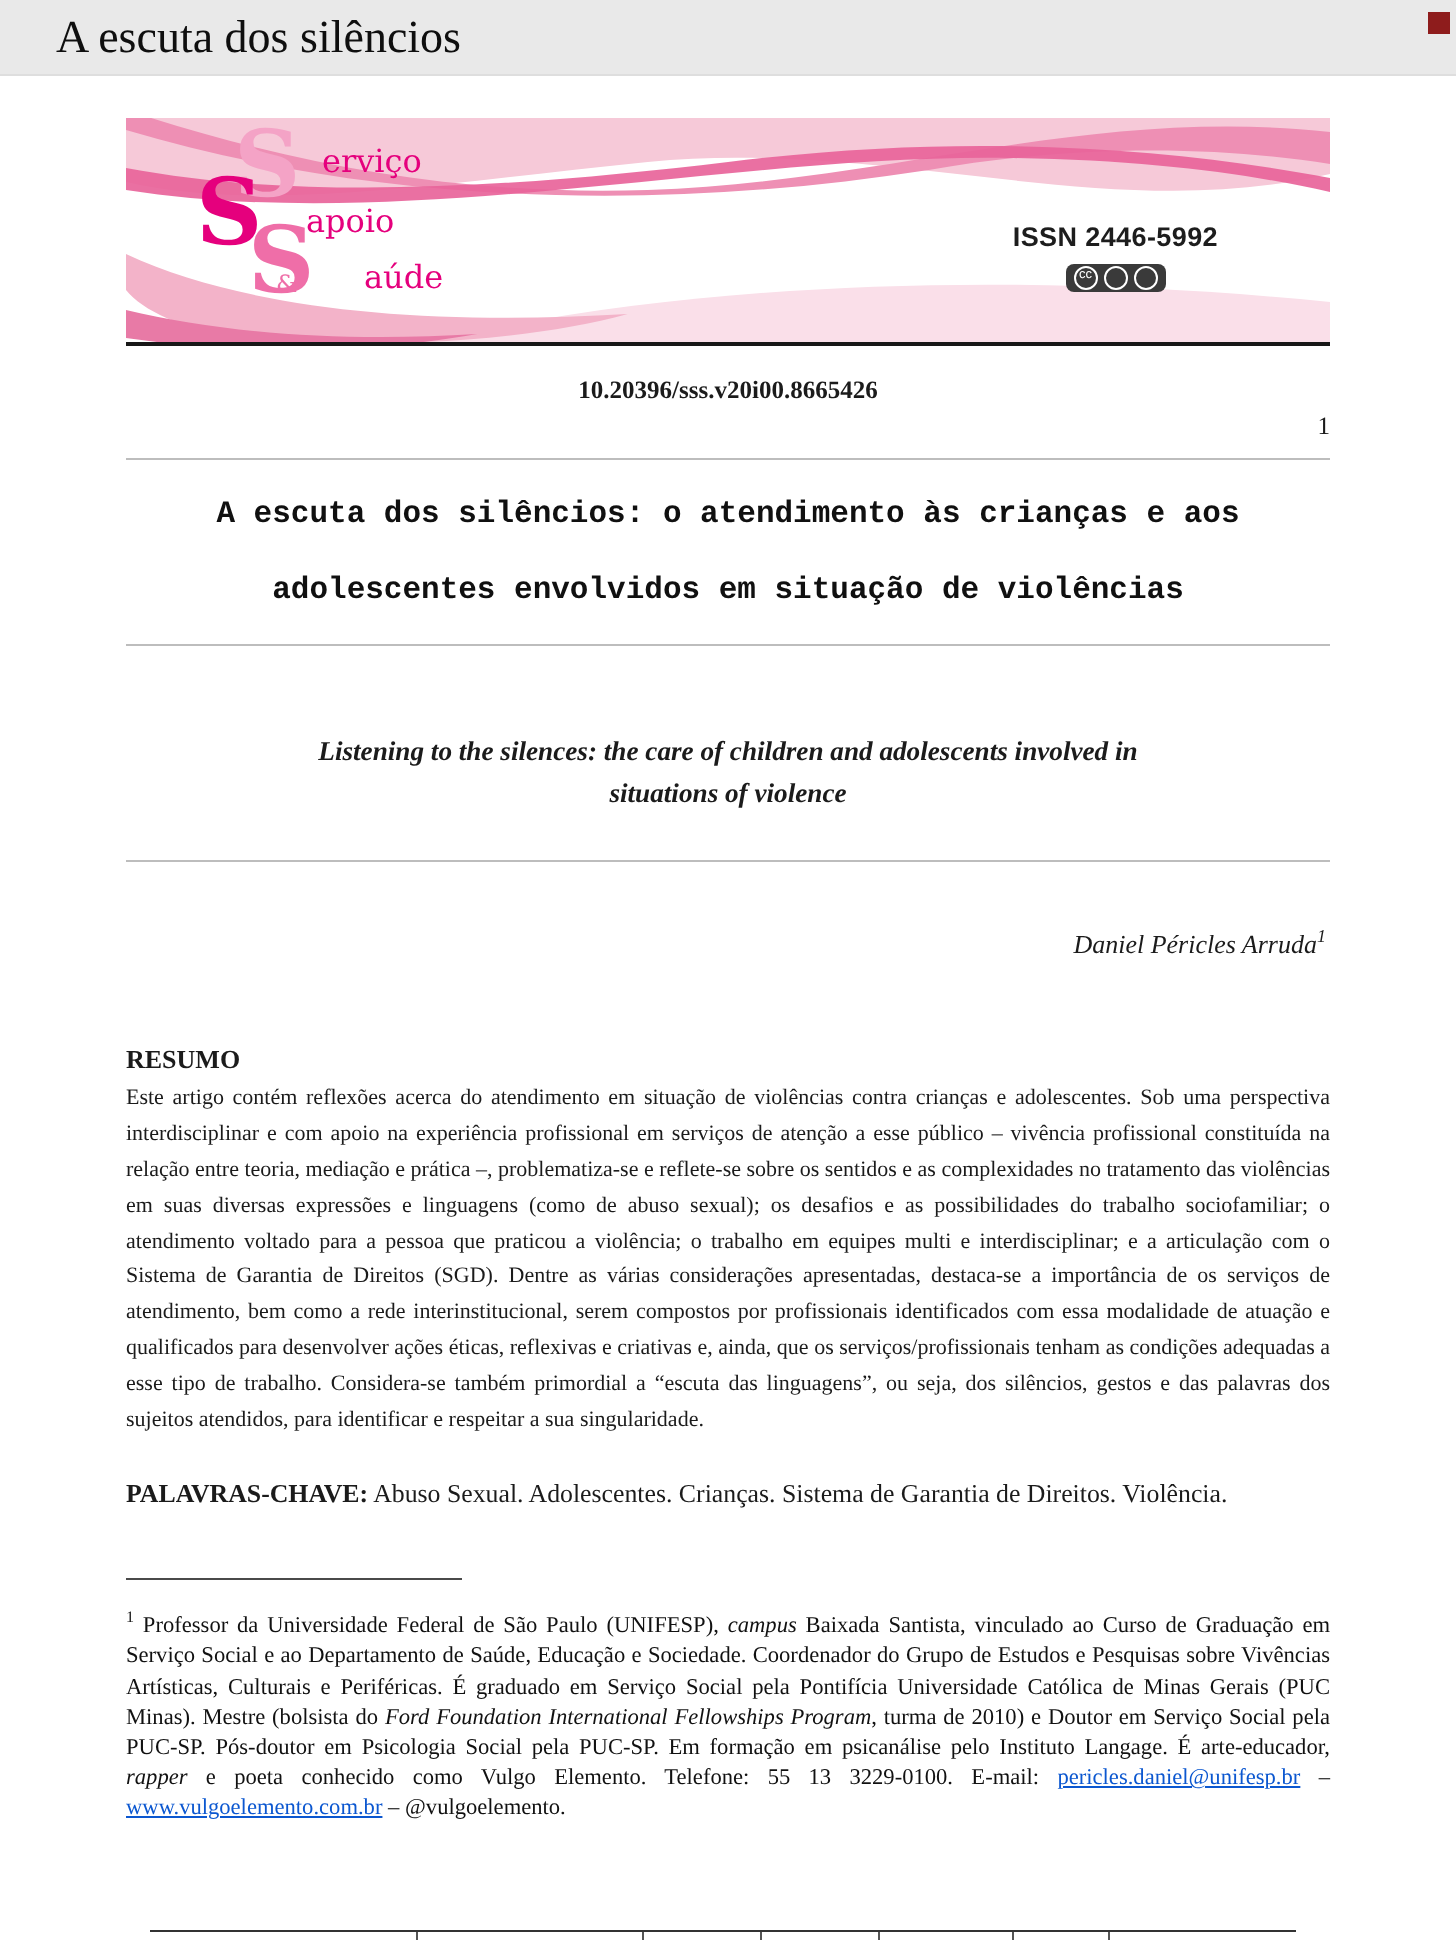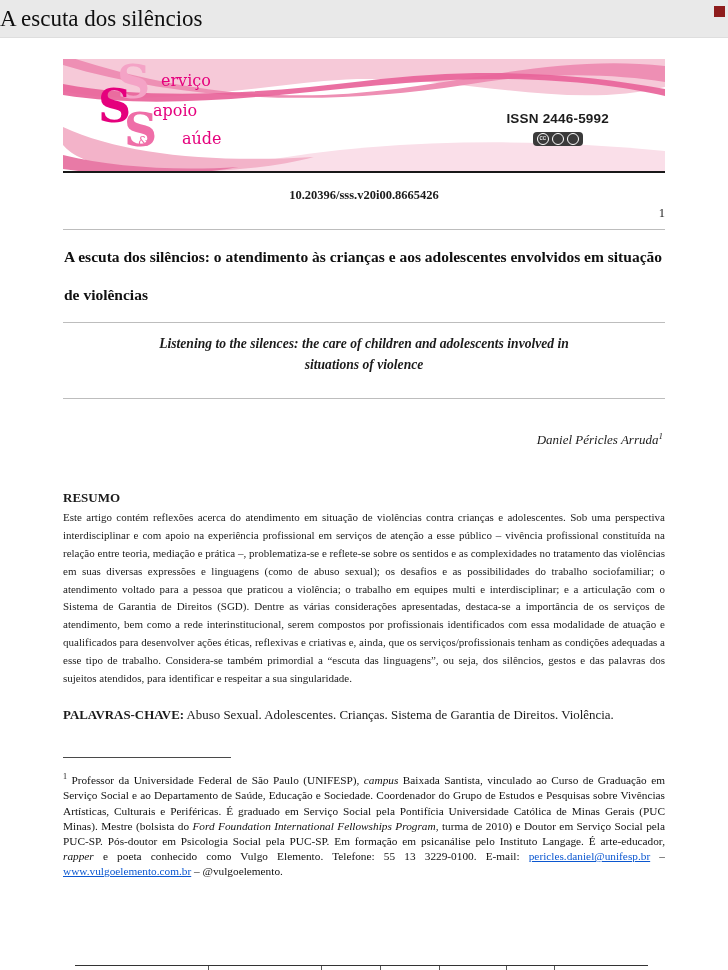--- a/index.html
+++ b/index.html
@@ -1,20 +1,20 @@
 <!DOCTYPE html>
 <html><head>
 <meta charset="utf-8">
 <style>
   html,body{margin:0;padding:0;}
   body{width:728px;height:970px;background:#ffffff;font-family:"Liberation Serif",serif;color:#1b1b1b;position:relative;overflow:hidden;}
 
   
   .titlebar{height:37px;background:#e9e9e9;border-bottom:1px solid #dedede;display:flex;align-items:center;position:relative;}
-  .titlebar .t{font-size:23px;color:#0f0f0f;}
+  .titlebar .t{font-size:23px;padding-left:28px;color:#0f0f0f;}
   .scroll-thumb{position:absolute;top:6px;right:3px;width:11px;height:11px;background:#8e1c1c;}
 
   .page{position:relative;height:933px;padding:0 63px;}
 
   
   .banner{position:relative;height:112px;margin-top:21px;border-bottom:2px solid #181818;overflow:hidden;background:#fff;}
   .banner svg{position:absolute;left:0;top:0;width:100%;height:100%;}
   .logo{position:absolute;left:28px;top:4px;width:230px;height:106px;z-index:2;}
   .logo .s{position:absolute;font-family:"DejaVu Serif",serif;font-weight:bold;font-size:46px;line-height:1;}
   .s1{left:26px;top:-4px;color:#f4a3c6;}
@@ -30,22 +30,22 @@
   .cc-badge{margin-top:3px;display:inline-flex;align-items:center;justify-content:center;gap:3px;background:#3a3a3a;border-radius:4px;width:50px;height:14px;cursor:pointer;}
   .cc-circle{width:10px;height:10px;border:1px solid #fff;border-radius:50%;color:#fff;font-size:6.5px;line-height:8px;text-align:center;font-family:"Liberation Sans",sans-serif;}
 
   
   .doi{text-align:center;font-weight:bold;font-size:12.5px;margin-top:15px;}
   .pagenum{text-align:right;font-size:12.5px;margin-top:3px;}
 
   .rule{border:none;border-top:1px solid #bdbdbd;margin:0;}
   .r1{margin-top:8px;}
 
-  .title-pt{font-family:Liberation Serif, serif;font-weight:bold;font-size:15.5px;line-height:38px;text-align:left;max-width:600px;margin:8px auto;color:#101010;}
-  .title-en{font-style:italic;font-size:13.6px;line-height:21px;text-align:center;max-width:410px;margin:10px auto 23px;}
+  .title-pt{font-family:Liberation Mono, monospace;font-weight:bold;font-size:15.5px;line-height:38px;text-align:center;max-width:600px;margin:8px auto;color:#101010;}
+  .title-en{font-style:italic;font-size:13.6px;line-height:21px;text-align:center;max-width:410px;margin:42px auto 23px;}
   .author{text-align:right;font-style:italic;font-size:13px;margin-top:32px;padding-right:2px;}
   .author sup{font-size:9px;}
 
   .resumo-h{font-weight:bold;font-size:13px;margin-top:42px;}
   .abstract{font-size:11px;line-height:17.8px;text-align:justify;margin-top:3px;}
   .keywords{font-size:12.9px;line-height:17.8px;text-align:justify;margin-top:20px;}
   .keywords b{font-weight:bold;}
 
   .fn-sep{width:168px;border:none;border-top:1px solid #4a4a4a;margin:32px 0 7px 0;}
   .footnote{font-size:11.3px;line-height:15.2px;text-align:justify;color:#111;}

